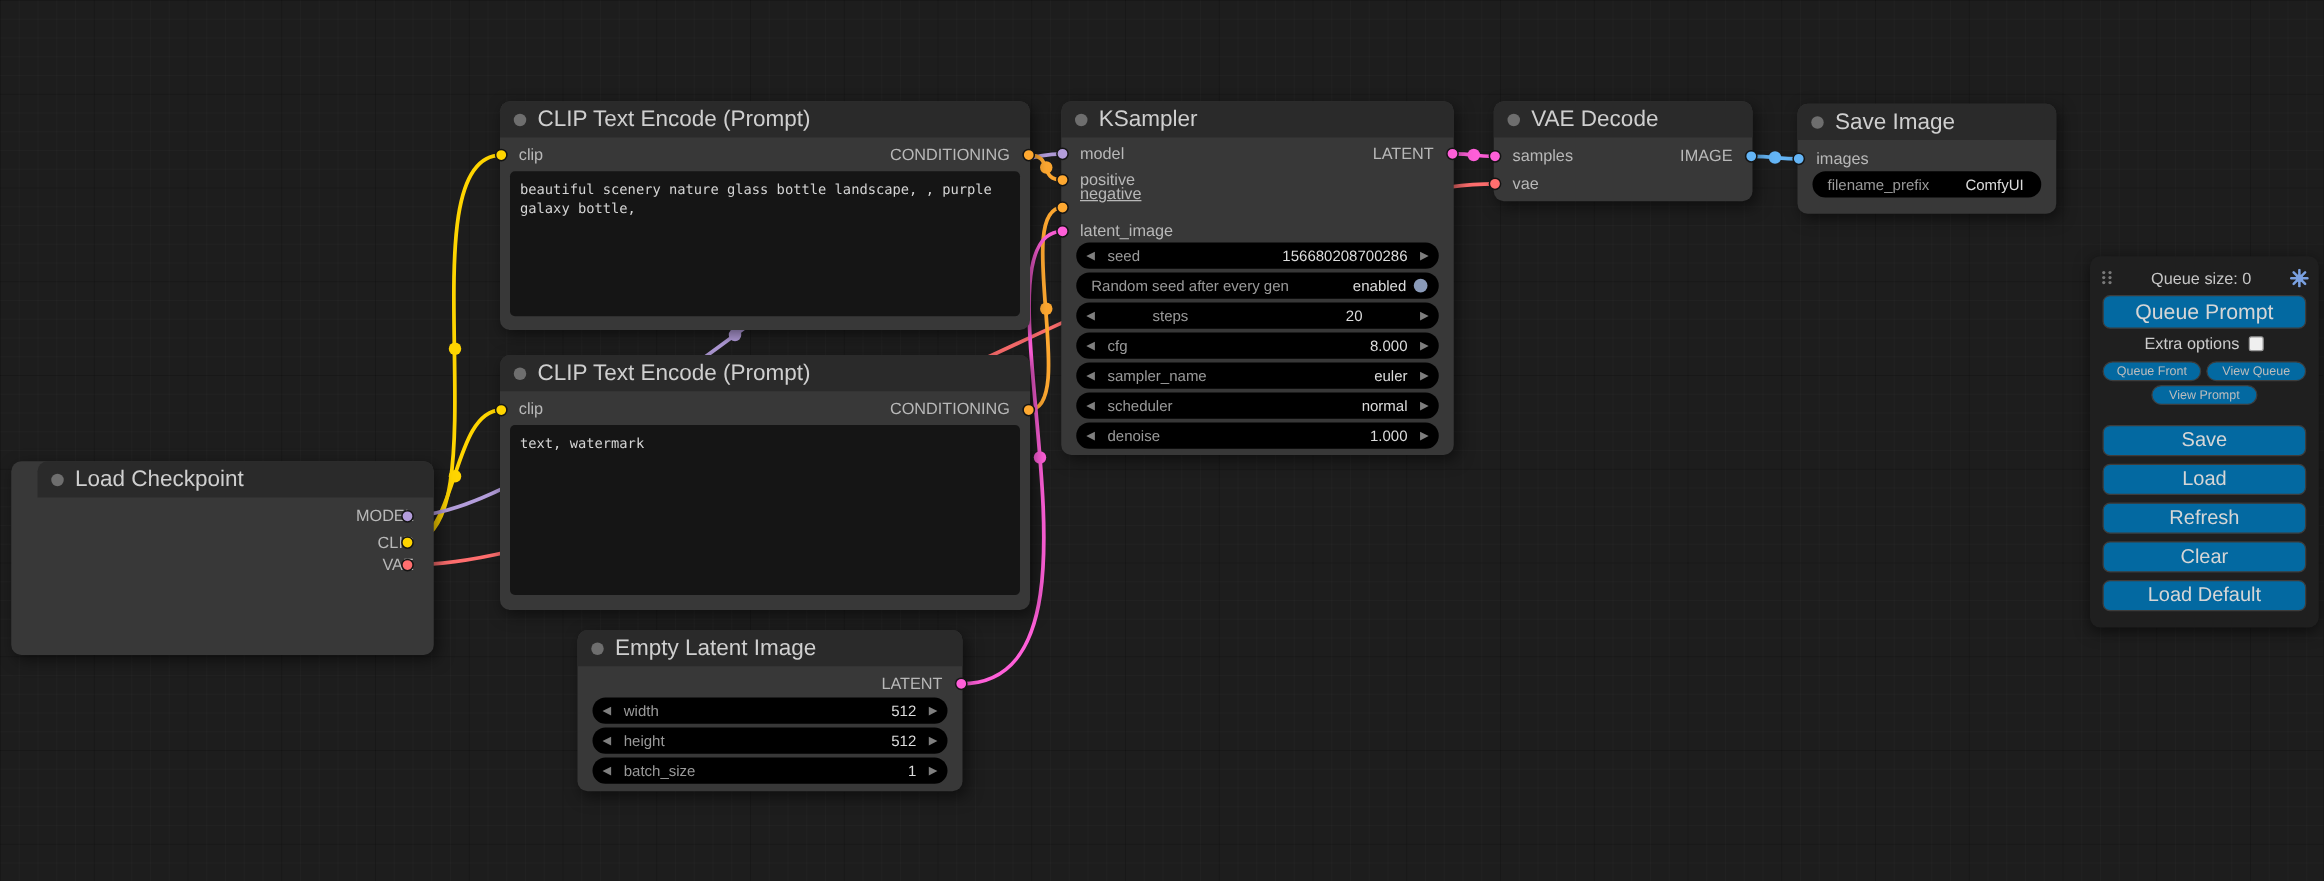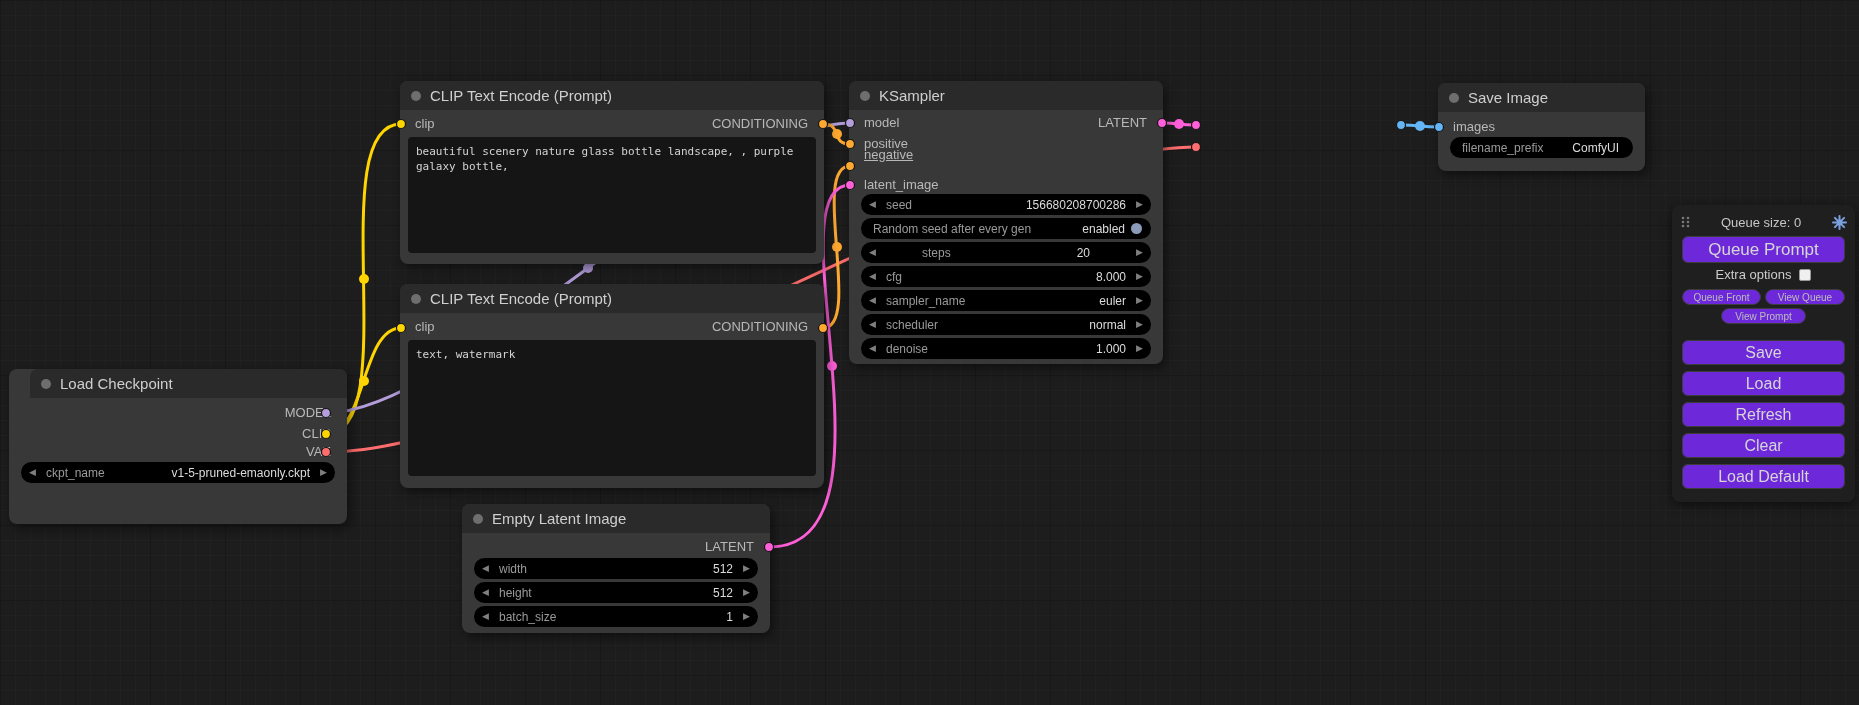--- a/index.html
+++ b/index.html
@@ -19,21 +19,21 @@
   svg.portlayer{position:absolute;left:0;top:0;z-index:3;pointer-events:none;}
   svg.portlayer circle{stroke:#141414;stroke-width:1.2;}
 
   .node{
     position:absolute;z-index:2;background:#383838;border-radius:8px;
     box-shadow:3px 4px 12px rgba(0,0,0,0.5);color:#b5b5b5;
   }
   .ntitle{
     height:29px;background:#2a2a2a;border-radius:8px 8px 0 0;
     display:flex;align-items:center;gap:9px;padding:0 11px;
-    font-size:15px;color:#cfcfcf;white-space:nowrap;
+    font-size:18px;color:#cfcfcf;white-space:nowrap;
   }
   .tdot{width:10px;height:10px;border-radius:50%;background:#6e6e6e;flex:none;}
   .slot{position:absolute;height:18px;line-height:18px;font-size:13px;color:#b8b8b8;white-space:nowrap;}
   .slot.in{left:15px;}
   .slot.out{right:16px;text-align:right;}
   .widget{
     position:absolute;left:12px;right:12px;height:21px;border-radius:11px;
     background:#000000;display:flex;align-items:center;padding:0 8px;
     font-size:12px;white-space:nowrap;overflow:hidden;
   }
@@ -50,21 +50,21 @@
   }
 
   .menu{
     position:absolute;z-index:4;left:1672px;top:205px;width:183px;height:297px;
     background:#1f1f1f;border-radius:8px;box-shadow:0 3px 12px rgba(0,0,0,0.55);
     color:#c6c6c6;
   }
   .mhead{position:absolute;top:7px;left:8px;right:8px;height:20px;display:flex;align-items:center;}
   .qsize{flex:1;text-align:center;font-size:13px;color:#c6c6c6;}
   .btn{
-    position:absolute;background:#6d28d9;color:#d6d6d6;border:1px solid #3d3d3d;
+    position:absolute;background:#0369a1;color:#d6d6d6;border:1px solid #3d3d3d;
     border-radius:6px;display:flex;align-items:center;justify-content:center;
     box-sizing:border-box;cursor:pointer;
   }
   .btn.big{left:10px;right:10px;height:25px;font-size:16px;}
   .btn.small{height:16px;font-size:10px;border-radius:9px;color:#bdbdbd;}
   .extras{position:absolute;top:62px;left:0;right:0;display:flex;align-items:center;justify-content:center;gap:8px;font-size:13px;color:#cccccc;}
   .checkbox{width:12px;height:12px;background:#efefef;border-radius:2px;border:1px solid #9a9a9a;box-sizing:border-box;}
 </style>
 </head>
 <body>
@@ -93,26 +93,20 @@
   </svg>
 
   <div class="node" style="left:9px;top:369px;width:317px;height:155px;padding-left:21px;">
     <div class="ntitle">
       <div class="tdot"></div>
       <span>Load Checkpoint</span>
     </div>
     <div class="slot out" style="top:35px;">MODEL</div>
     <div class="slot out" style="top:56px;">CLIP</div>
     <div class="slot out" style="top:74px;">VAE</div>
-    <div class="widget" style="top:93px;">
-      <span class="warr l"></span>
-      <span class="wlabel">ckpt_name</span>
-      <span class="wval">v1-5-pruned-emaonly.ckpt</span>
-      <span class="warr r"></span>
-    </div>
   </div>
 
   <div class="node" style="left:400px;top:81px;width:424px;height:183px;">
     <div class="ntitle">
       <div class="tdot"></div>
       <span>CLIP Text Encode (Prompt)</span>
     </div>
     <div class="slot in" style="top:34px;">clip</div>
     <div class="slot out" style="top:34px;">CONDITIONING</div>
     <textarea class="ta" style="top: 56px; height: 116px;">beautiful scenery nature glass bottle landscape, , purple galaxy bottle,</textarea>
@@ -201,20 +195,29 @@
       <span class="warr r"></span>
     </div>
     <div class="widget" style="top:257px;">
       <span class="warr l"></span>
       <span class="wlabel">denoise</span>
       <span class="wval">1.000</span>
       <span class="warr r"></span>
     </div>
   </div>
 
+  <div class="node" style="left:1195px;top:81px;width:207px;height:80px;">
+    <div class="ntitle">
+      <div class="tdot"></div>
+      <span>VAE Decode</span>
+    </div>
+    <div class="slot in" style="top:35px;">samples</div>
+    <div class="slot in" style="top:57px;">vae</div>
+    <div class="slot out" style="top:35px;">IMAGE</div>
+  </div>
 
   <div class="node" style="left:1438px;top:83px;width:207px;height:88px;">
     <div class="ntitle">
       <div class="tdot"></div>
       <span>Save Image</span>
     </div>
     <div class="slot in" style="top:35px;">images</div>
     <div class="widget" style="top:54px;">
       <span class="wlabel" style="margin-left:4px;">filename_prefix</span>
       <span class="wval">ComfyUI</span>

